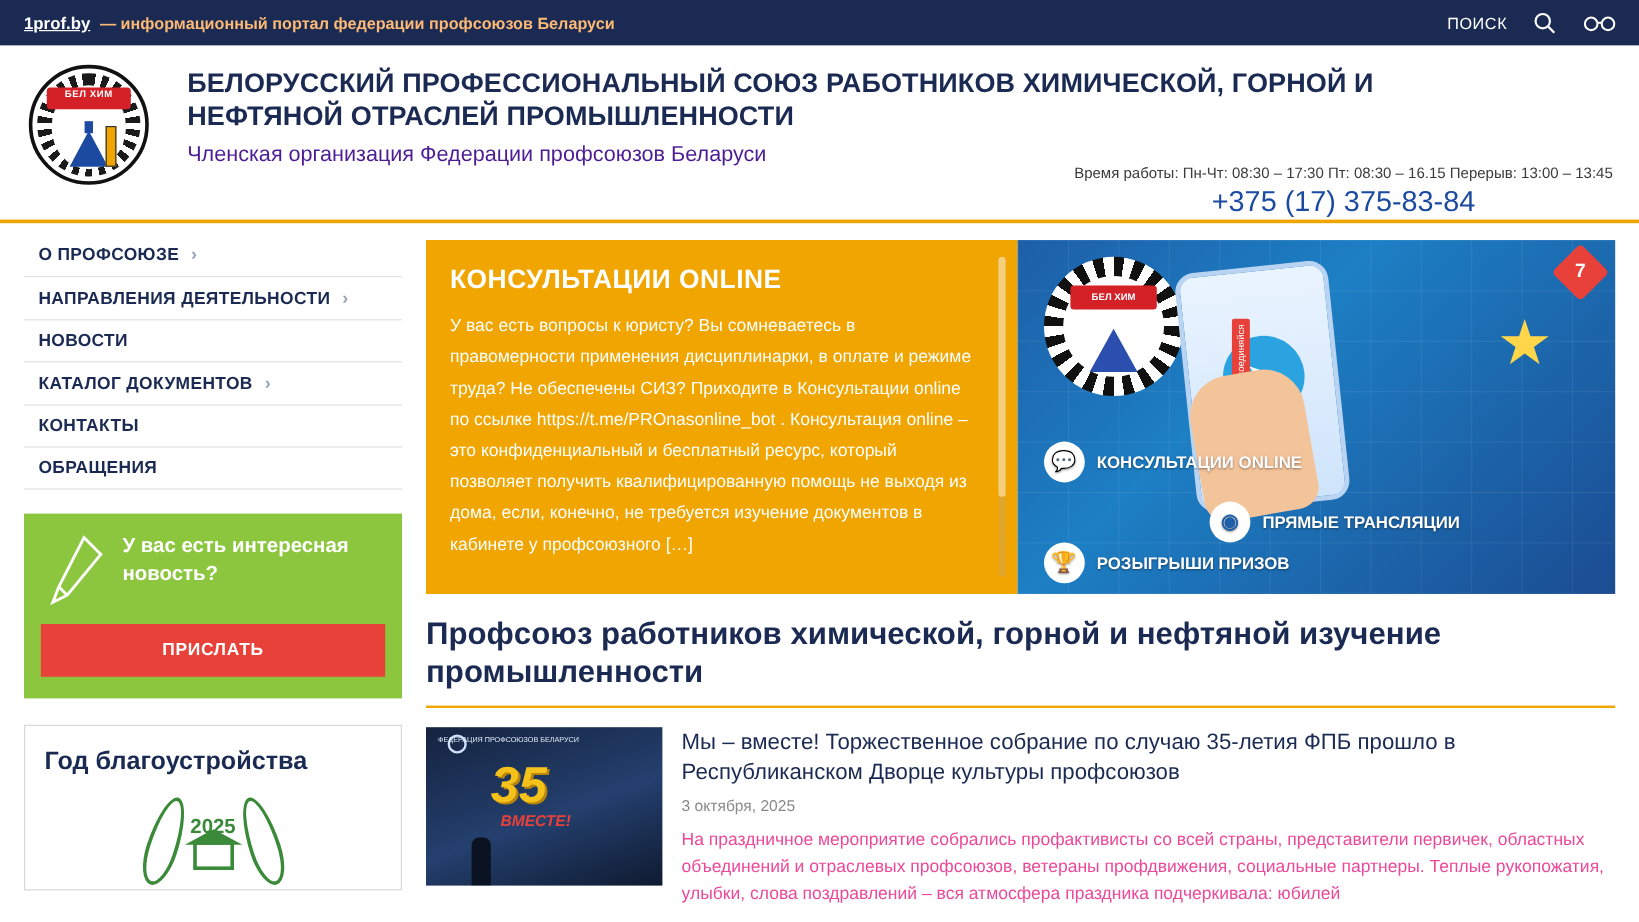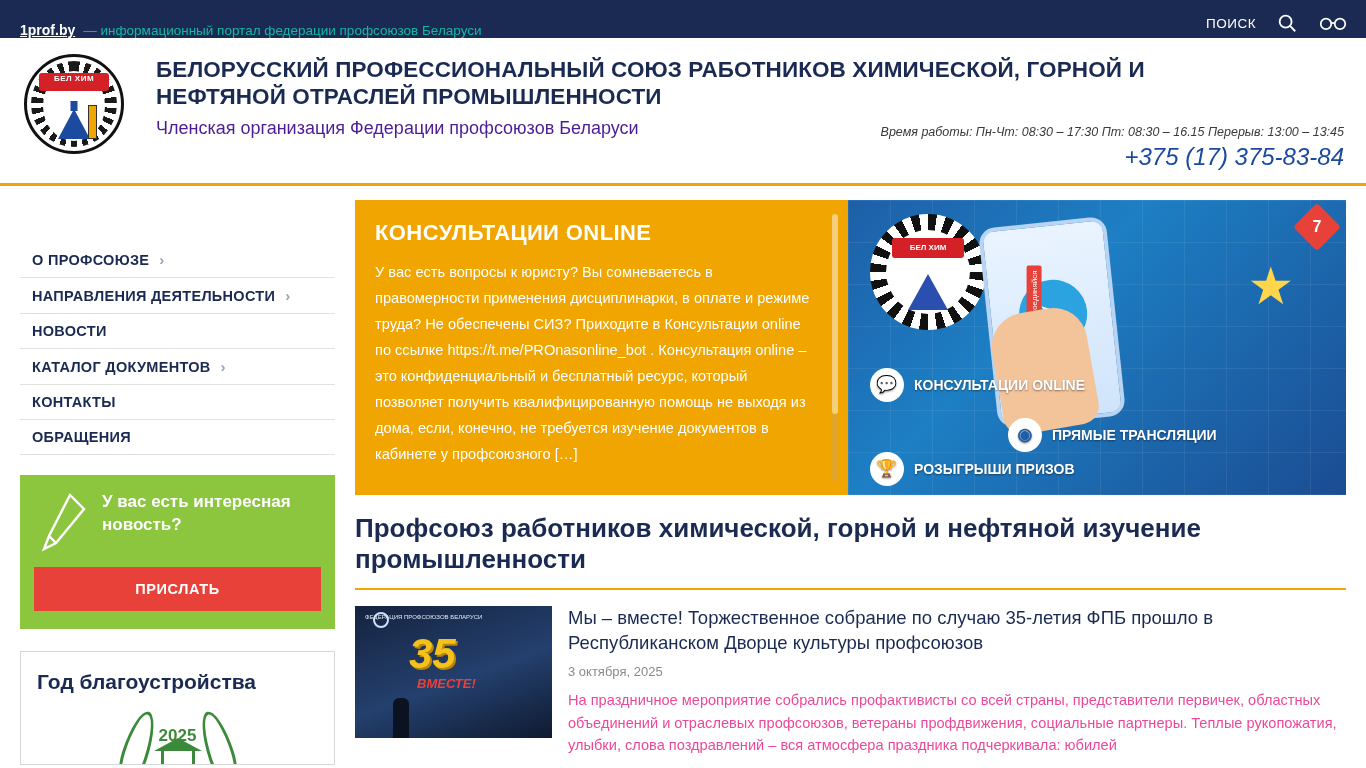--- a/index.html
+++ b/index.html
@@ -10,36 +10,37 @@
     background: #ffffff;
     font-family: "Liberation Sans", sans-serif;
   }
 
   
   .topbar {
     height: 38px;
     background: #1b2a52;
     color: #ffffff;
     display: flex;
-    align-items: flex-end;
+    align-items: center;
     padding: 0 18px 0 20px;
     font-size: 13.5px;
   }
   .topbar-brand {
     color: #ffffff;
     text-decoration: underline;
     font-weight: bold;
     font-size: 14px;
     margin-right: 8px;
     white-space: nowrap;
   }
   .topbar-tagline {
-    color: #14b8a6;
+    color: #fdba74;
     font-size: 13.5px;
     white-space: nowrap;
+    font-weight: bold;
   }
   .topbar-right {
     margin-left: auto;
     display: flex;
     align-items: center;
     gap: 16px;
   }
   .search-label {
     font-size: 13.5px;
     letter-spacing: .5px;
@@ -136,23 +137,22 @@
     max-width: 1110px;
   }
   .org-sub {
     margin-top: 8px;
     font-size: 18px;
     color: #4c1d95;
   }
   .header-contact {
     position: absolute;
     right: 22px;
-    bottom: 12px;
-    text-align: right;
-    font-style: italic;
+    bottom: 0;
+    text-align: center;
   }
   .worktime {
     font-size: 12.5px;
     color: #3a3a3a;
   }
   .phone {
     margin-top: 4px;
     font-size: 24px;
     color: #1b4aa0;
     font-weight: normal;
@@ -177,21 +177,21 @@
   .nav-item {
     display: flex;
     align-items: center;
     padding: 9px 0 9px 12px;
     border-bottom: 1px solid #e2e2e2;
     font-size: 14.5px;
     font-weight: bold;
     color: #1b2a52;
     letter-spacing: .3px;
   }
-  .nav-item:first-child { padding-top: 4px; margin-top: 47px; }
+  .nav-item:first-child { padding-top: 4px; }
   .nav-item .chev {
     margin-left: 10px;
     color: #9aa3b5;
     font-size: 15px;
   }
 
   
   .promo {
     margin-top: 20px;
     background: #8cc63e;
@@ -228,21 +228,21 @@
     width: 100%;
     border: none;
     font-family: inherit;
   }
 
   
   .yearbox {
     margin-top: 22px;
     border: 1px solid #d7d7d7;
     padding: 18px 16px 10px 16px;
-    height: 114px;
+    height: 138px;
     overflow: hidden;
     text-align: center;
   }
   .yearbox-title {
     font-size: 21px;
     font-weight: bold;
     color: #1b2a52;
     text-align: left;
     margin-bottom: 10px;
   }

